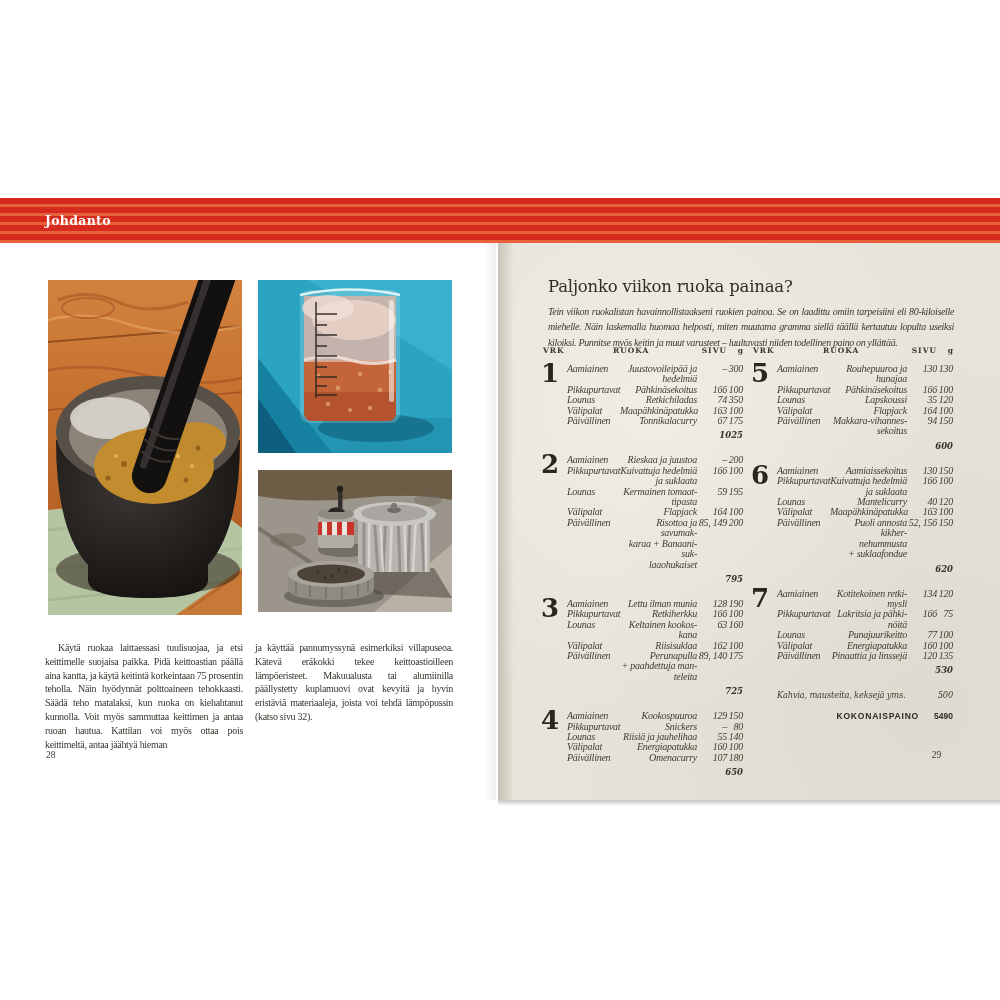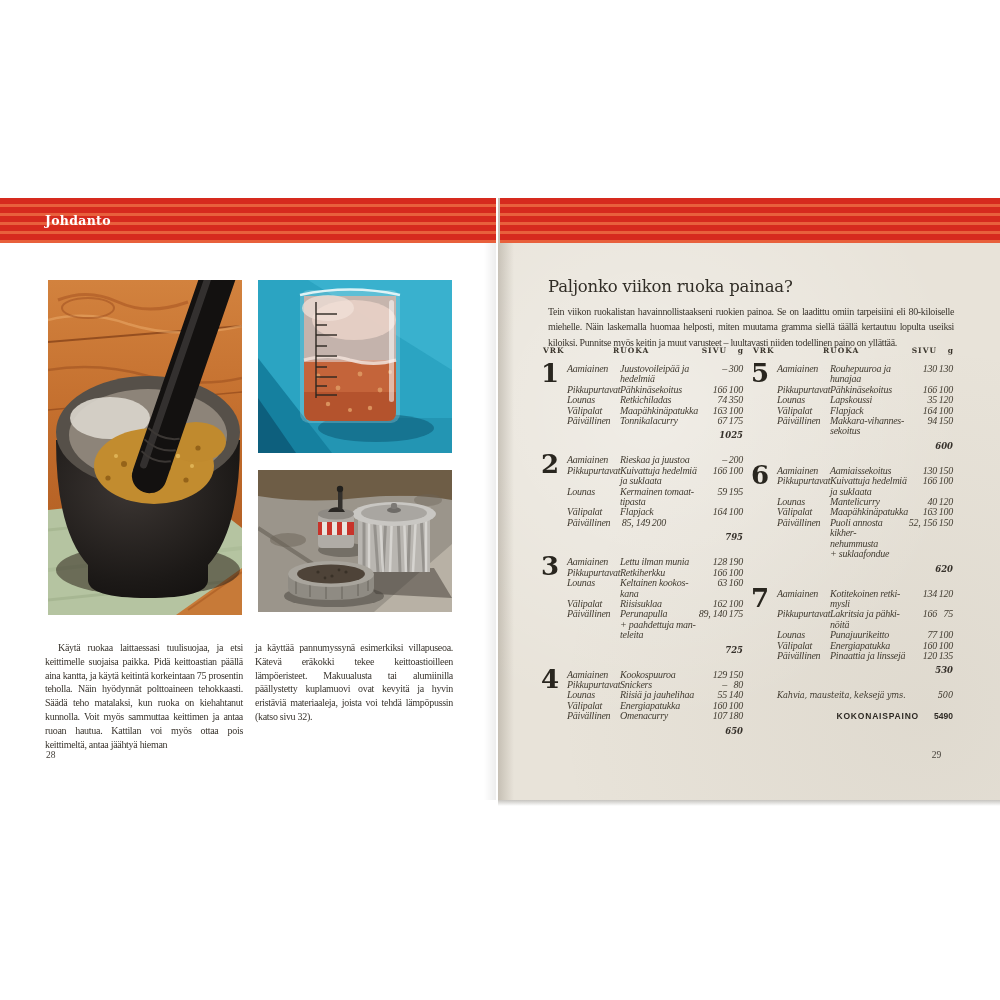--- a/index.html
+++ b/index.html
@@ -12,55 +12,55 @@
                      radial-gradient(circle at 85% 85%,rgba(120,110,90,.08),rgba(120,110,90,0) 55%);}
   .page-right-edge{position:absolute;left:498px;top:198px;width:16px;height:602px;
     background:linear-gradient(90deg,rgba(110,100,85,.28),rgba(110,100,85,0));}
   .seam{position:absolute;left:496px;top:198px;width:2px;height:602px;background:#ffffff;}
   .left-page-edge{position:absolute;left:484px;top:243px;width:12px;height:557px;
     background:linear-gradient(90deg,rgba(0,0,0,0),rgba(0,0,0,.07));}
   .page-bottom-shadow{position:absolute;left:498px;top:800px;width:502px;height:6px;
     background:linear-gradient(180deg,rgba(90,85,72,.35),rgba(90,85,72,0));}
   
   .banner{position:absolute;top:198px;height:45px;
-    background:repeating-linear-gradient(180deg,#d62a1e 0 6.3px,#e8603c 6.3px 9px);}
+    background:repeating-linear-gradient(180deg,#d62a1e 0 6.3px,#e8603c 6.3px 9px);padding-left:11px;}
   .banner.left{left:0;width:496px;}
   .banner.right{left:500px;width:500px;}
   .banner-label{position:absolute;left:45px;top:0;height:45px;line-height:46px;
     font-family:"DejaVu Serif",serif;font-weight:bold;font-size:12.5px;color:#ffffff;letter-spacing:.3px;}
   
   .photo{position:absolute;display:block;}
   
   .body-col{position:absolute;width:198px;font-size:10px;line-height:13.8px;
     letter-spacing:-.3px;text-align:justify;color:#3a352e;}
   .body-col.c1{left:45px;top:641px;text-indent:13px;}
   .body-col.c2{left:255px;top:641px;}
   .pagenum{position:absolute;font-size:9.5px;color:#45403a;text-align:right;}
   .pagenum.l{left:46px;top:750px;}
   .pagenum.r{left:920px;top:750px;width:33px;text-align:center;}
   
   .rp-title{position:absolute;left:548px;top:277px;font-family:"DejaVu Serif",serif;
     font-weight:normal;font-size:16.5px;letter-spacing:-.2px;color:#312d26;}
   .rp-intro{position:absolute;left:548px;top:304px;width:406px;font-size:10px;
-    line-height:15.3px;letter-spacing:-.35px;text-align:justify;color:#3c372f;}
+    line-height:15.3px;letter-spacing:-.35px;text-align:justify;color:#3c372f;font-style:italic;}
   .thead{position:absolute;top:346px;width:200px;display:flex;
     font-family:"DejaVu Serif",serif;font-weight:bold;font-size:7.5px;
     letter-spacing:1px;color:#3a352c;}
   .thead.left{left:543px;} .thead.right{left:753px;}
   .th-vrk{width:70px;} .th-ruoka{width:84px;} .th-sivu{width:30px;text-align:right;}
   .th-g{width:16px;text-align:right;letter-spacing:0;}
   .tcol{position:absolute;top:364px;width:200px;}
   .tcol.left{left:543px;} .tcol.right{left:753px;}
   .day-block{position:relative;padding-left:24px;margin-bottom:15px;}
   .day-num{position:absolute;left:-2px;top:-4px;font-family:"DejaVu Serif",serif;
     font-weight:bold;font-size:26px;line-height:26px;color:#29261f;}
   .t-row{display:flex;font-family:Liberation Serif, serif;font-style:italic;
     font-size:10px;line-height:10.4px;letter-spacing:-.25px;color:#423c31;}
   .t-meal{width:53px;flex:none;}
-  .t-food{width:77px;flex:none;white-space:pre-line;}
+  .t-food{width:77px;flex:none;white-space:pre-line;text-align:right;}
   .t-sivu{width:30px;flex:none;text-align:right;}
   .t-g{width:16px;flex:none;text-align:right;}
   .day-total{margin-top:4px;text-align:right;font-family:"DejaVu Serif",serif;
     font-style:italic;font-weight:bold;font-size:8.5px;color:#35302a;}
   .misc-row{display:flex;padding-left:24px;margin-top:13px;font-family:"DejaVu Serif",serif;
     font-style:italic;font-size:8.3px;letter-spacing:-.2px;color:#423c31;}
   .misc-label{flex:1;}
   .misc-g{width:16px;flex:none;text-align:right;}
   .grand-row{display:flex;margin-top:11px;font-family:Liberation Sans, sans-serif;
     font-weight:bold;font-size:8.5px;color:#2e2a24;}
@@ -318,20 +318,23 @@
           <span class="t-g">195</span>
         </div>
         <div class="t-row">
           <span class="t-meal">Välipalat</span>
           <span class="t-food">Flapjack</span>
           <span class="t-sivu">164</span>
           <span class="t-g">100</span>
         </div>
         <div class="t-row">
           <span class="t-meal">Päivällinen</span>
+          <span class="t-food">Risottoa ja savumak-
+karaa + Banaani-suk-
+laaohukaiset</span>
           <span class="t-sivu">85, 149</span>
           <span class="t-g">200</span>
         </div>
         <div class="day-total">795</div>
       </div>
       <div class="day-block">
         <div class="day-num">3</div>
         <div class="t-row">
           <span class="t-meal">Aamiainen</span>
           <span class="t-food">Lettu ilman munia</span>

